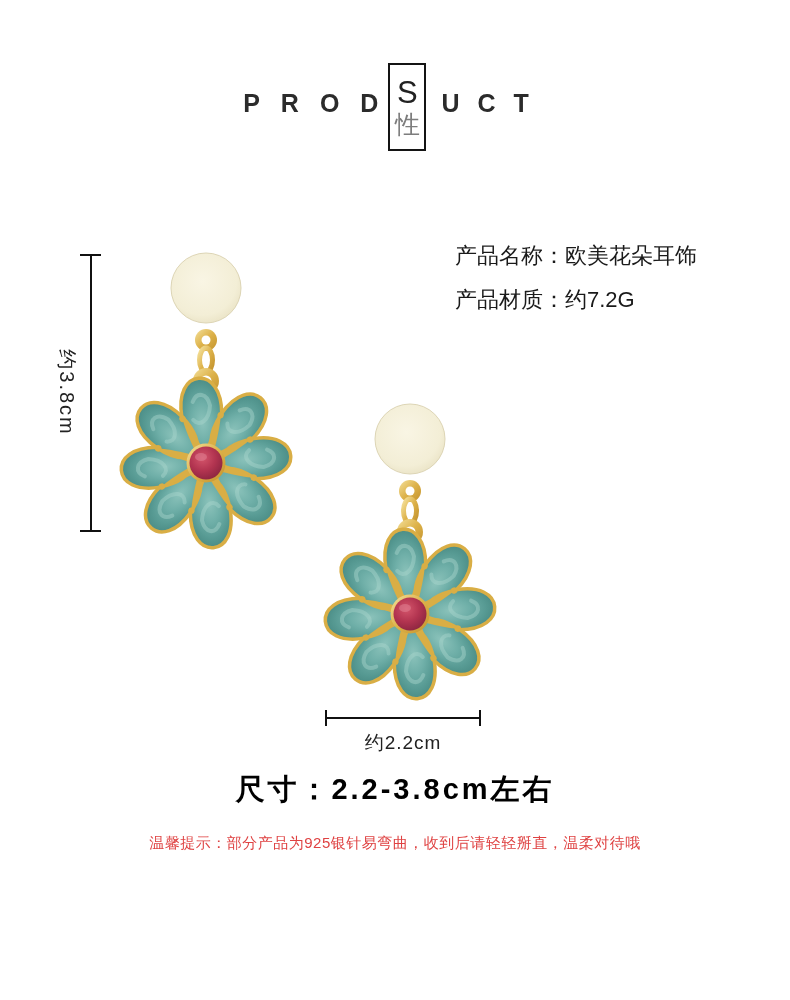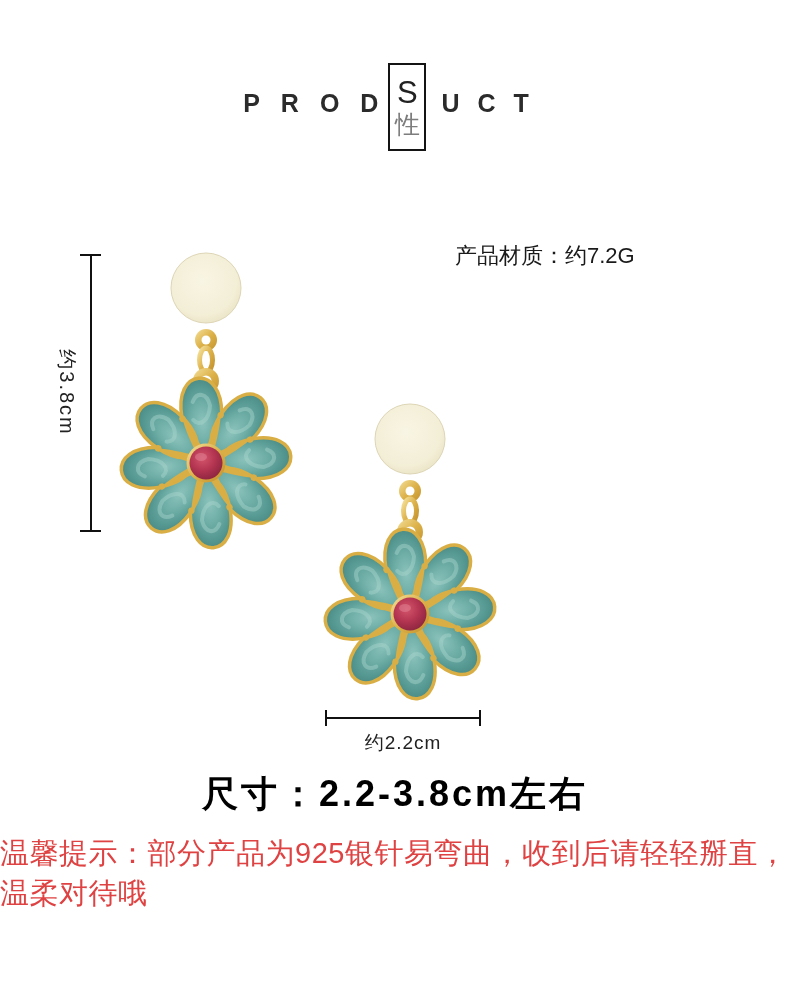--- a/index.html
+++ b/index.html
@@ -28,22 +28,22 @@
   
   .earring{position:absolute;}
   .earring.left{left:116px;top:248px;}
   .earring.right{left:319px;top:399px;}
   .petal{stroke:var(--gold-main,#d9ae45);stroke-width:3.5;}
   .stamen{fill:var(--gold-main,#d9ae45);}
   
   .info{position:absolute;left:455px;top:243px;}
   .info-row{height:44px;font-size:22px;line-height:26px;color:var(--text-dark,#1a1a1a);white-space:nowrap;}
   
-  .size-line{position:absolute;top:770px;left:0;width:100%;text-align:center;font-size:36px;font-weight:700;letter-spacing:3px;color:#000;}
-  .warning-line{position:absolute;top:834px;left:0;width:100%;text-align:left;font-size:29px;color:var(--warning-red,#df4242);letter-spacing:0.5px;}
+  .size-line{position:absolute;top:770px;left:0;width:100%;text-align:center;font-size:29px;font-weight:700;letter-spacing:3px;color:#000;}
+  .warning-line{position:absolute;top:834px;left:0;width:100%;text-align:center;font-size:15px;color:var(--warning-red,#df4242);letter-spacing:0.5px;}
   .note-line{position:absolute;top:891px;left:0;width:100%;text-align:center;font-size:22px;color:var(--note-gray,#3c3c3c);letter-spacing:0.5px;}
 </style>
 </head>
 <body>
 
 <div id="canvas">
 
   <div class="brand-header">
     <span class="brand-letters left">PROD</span>
     <span class="brand-box">
@@ -138,20 +138,21 @@
 
   <svg class="earring left" width="180" height="302" viewBox="0 0 180 302">
     <use href="#earringSymbol"></use>
   </svg>
 
   <svg class="earring right" width="182" height="302" viewBox="0 0 180 302">
     <use href="#earringSymbol"></use>
   </svg>
 
   <div class="info">
+    <div class="info-row"><span>产品名称：</span><span>欧美花朵耳饰</span></div>
     <div class="info-row"><span>产品材质：</span><span>约7.2G</span></div>
   </div>
 
   <div>
     <div class="hcap left"></div>
     <div class="hline"></div>
     <div class="hcap right"></div>
     <div class="hlabel">约2.2cm</div>
   </div>
 

